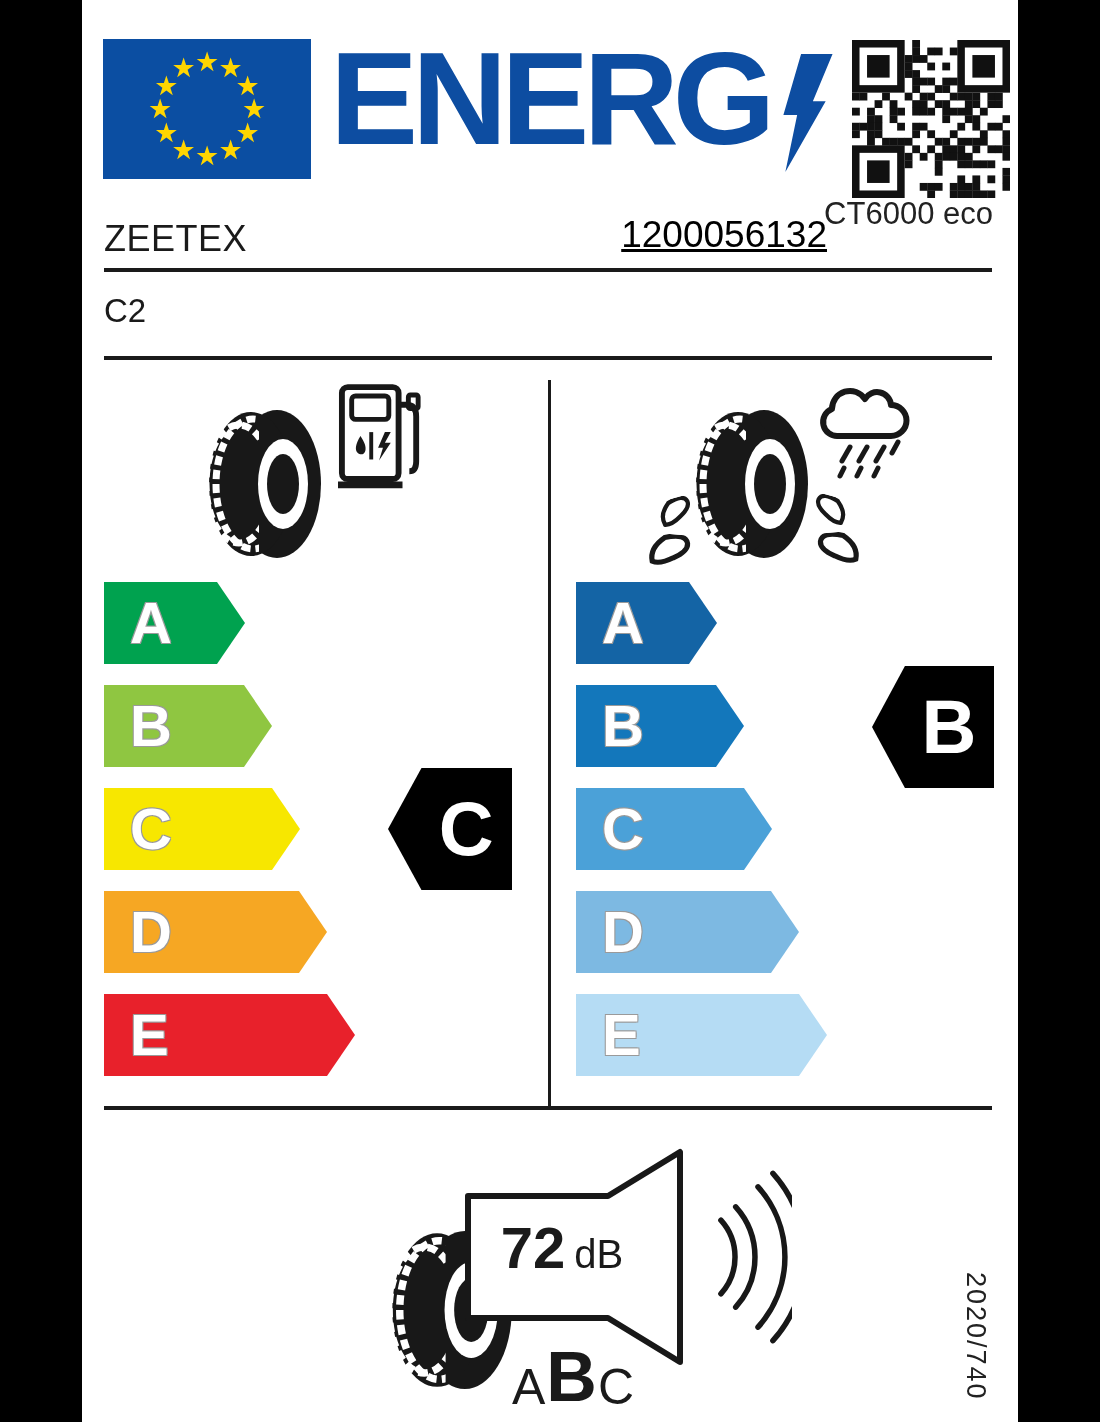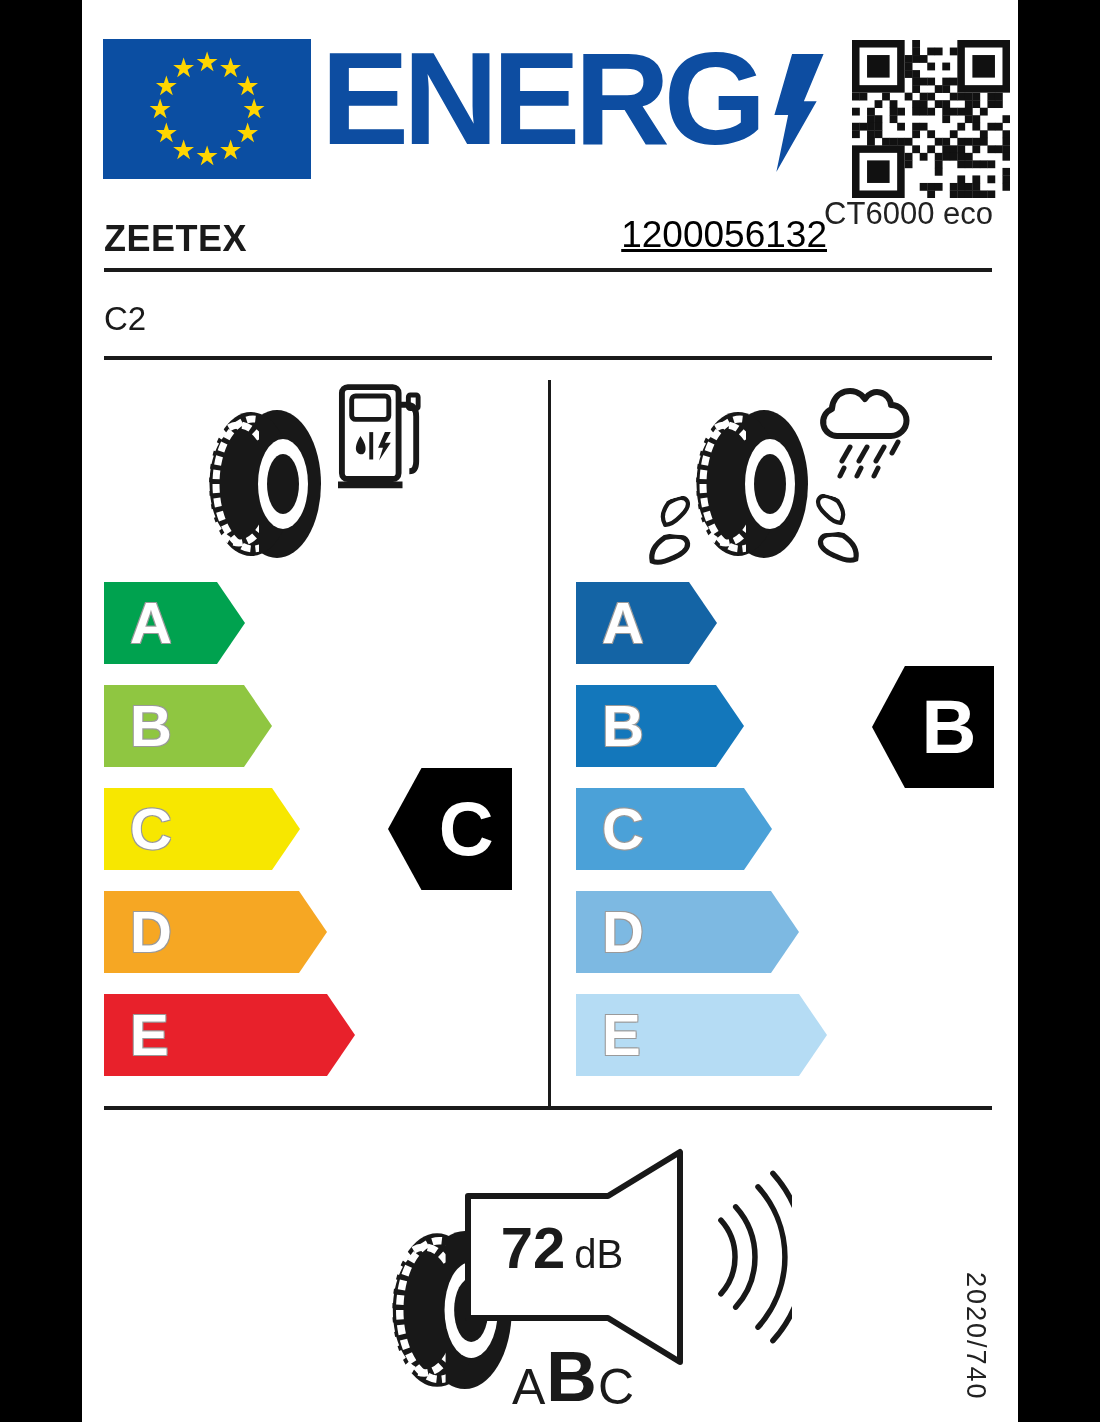--- a/index.html
+++ b/index.html
@@ -11,37 +11,37 @@
   
   .bar{top:0;width:82px;height:1422px;background:#000;}
   .bar-left{left:0;}
   .bar-right{right:0;}
 
   
   .eu-flag{left:103px;top:39px;width:208px;height:140px;background:#0b4ea2;}
   .eu-flag .star{
     position:absolute;left:50%;top:50%;font-size:27px;color:#ffd500;line-height:0;
   }
-  .energ{left:321px;top:40px;display:flex;align-items:flex-start;}
+  .energ{left:330px;top:40px;display:flex;align-items:flex-start;}
   .energ .txt{
     font-size:132px;line-height:118px;font-weight:bold;color:#0d4da1;
     letter-spacing:-6px;
   }
   .energ svg{margin-left:10px;margin-top:14px;}
   .qr{left:852px;top:40px;width:158px;height:158px;}
   .model{right:107px;top:196px;font-size:31px;color:#222;text-align:right;}
   .artnum{right:273px;top:214px;font-size:37px;color:#000000;text-decoration:underline;}
-  .brand{left:104px;top:218px;font-size:36px;font-weight:bold;letter-spacing:0.5px;}
+  .brand{left:104px;top:218px;font-size:36px;font-weight:normal;letter-spacing:0.5px;}
   .rule{left:104px;width:888px;height:4px;background:#1a1a1a;}
   .rule1{top:268px;}
   .rule2{top:356px;}
   .rule3{top:1106px;}
   .sizerow{left:104px;top:292px;width:888px;display:flex;justify-content:space-between;align-items:baseline;}
   .tyre-size{font-size:44px;}
-  .tyre-class{font-size:33px;margin-top:8px;}
+  .tyre-class{font-size:33px;}
 
   
   .divider{left:548px;top:380px;width:3px;height:726px;background:#1a1a1a;}
 
   .scale{left:104px;top:582px;}
   .scale.right{left:576px;}
   .arrow{
     height:82px;margin-bottom:21px;position:relative;
     clip-path:polygon(0 0,calc(100% - 28px) 0,100% 50%,calc(100% - 28px) 100%,0 100%);
   }

